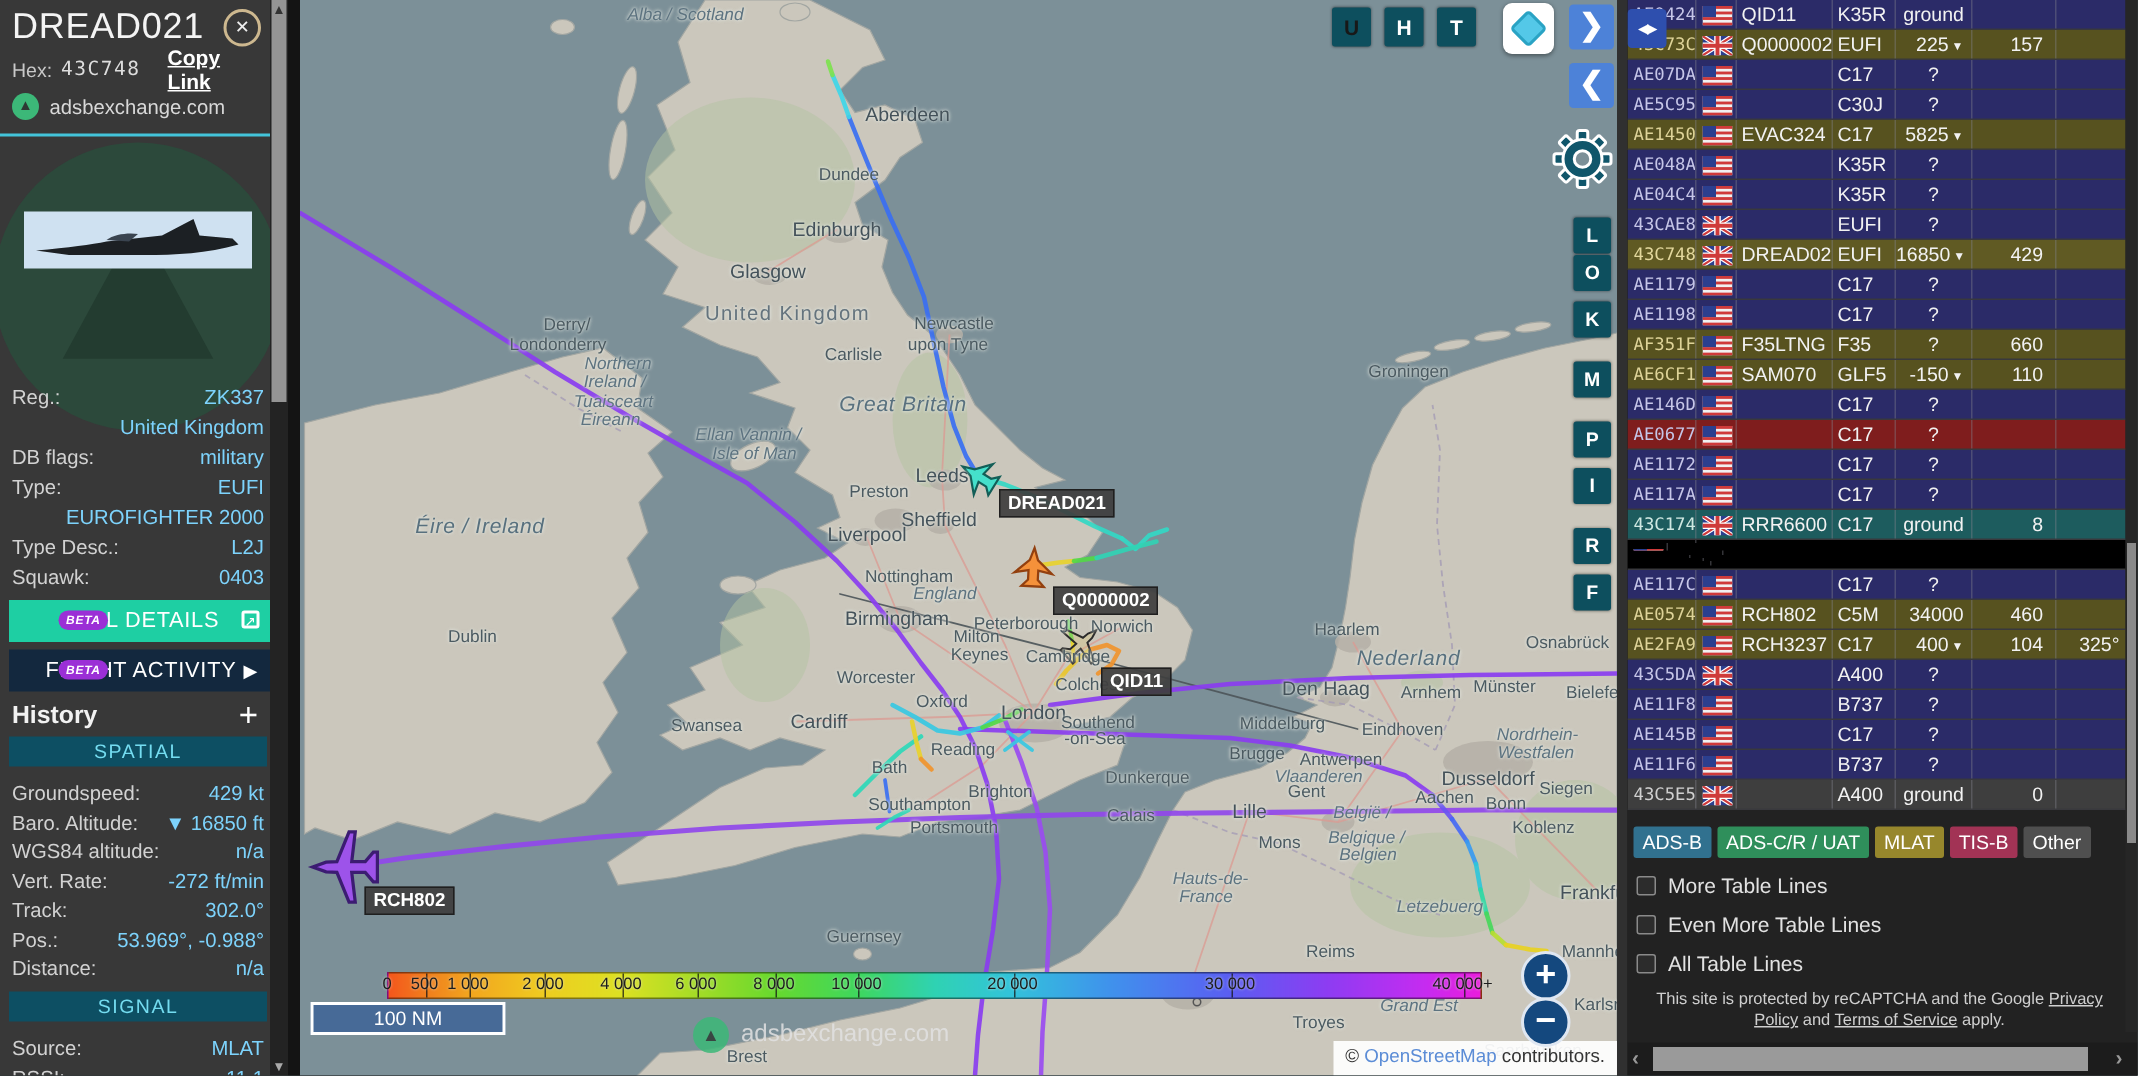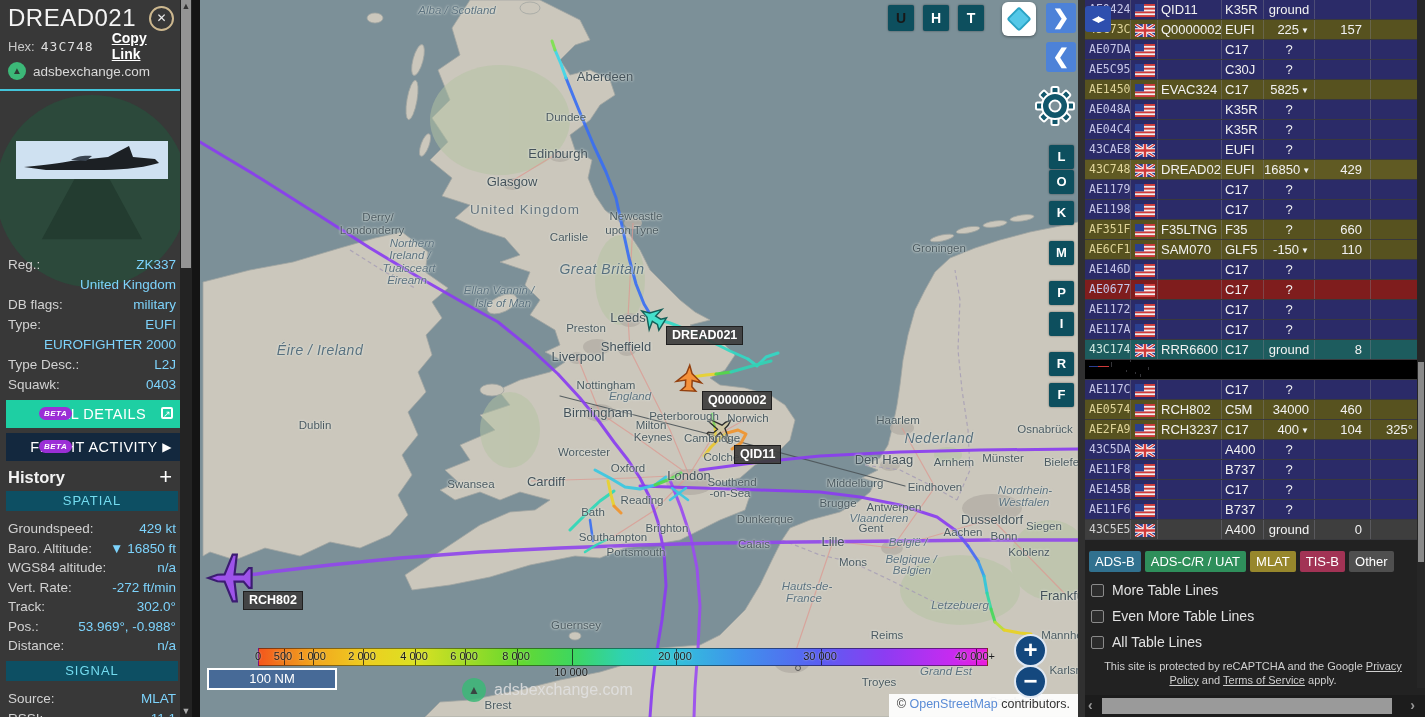--- a/index.html
+++ b/index.html
@@ -516,21 +516,21 @@
         <div class="alt-tick" style="left: 717px;"></div>
       </div>
     <div id="alt-ticklabels">
         <div class="alt-ticklabel" style="left: 58px; top: 650px;">0</div>
         <div class="alt-ticklabel" style="left: 83px; top: 650px;">500</div>
         <div class="alt-ticklabel" style="left: 112px; top: 650px;">1 000</div>
         <div class="alt-ticklabel" style="left: 162px; top: 650px;">2 000</div>
         <div class="alt-ticklabel" style="left: 214px; top: 650px;">4 000</div>
         <div class="alt-ticklabel" style="left: 264px; top: 650px;">6 000</div>
         <div class="alt-ticklabel" style="left: 316px; top: 650px;">8 000</div>
-        <div class="alt-ticklabel" style="left: 371px; top: 650px; margin-top: 16px;">10 000</div>
+        <div class="alt-ticklabel" style="left: 371px; top: 650px;">10 000</div>
         <div class="alt-ticklabel" style="left: 475px; top: 650px;">20 000</div>
         <div class="alt-ticklabel" style="left: 620px; top: 650px;">30 000</div>
         <div class="alt-ticklabel" style="left: 775px; top: 650px;">40 000+</div>
       </div>
     <div id="scalebar">100 NM</div>
     <div id="watermark">
       <span class="minilogo">▲</span>
       <span class="wmtext">adsbexchange.com</span>
     </div>
     <div id="attribution">

